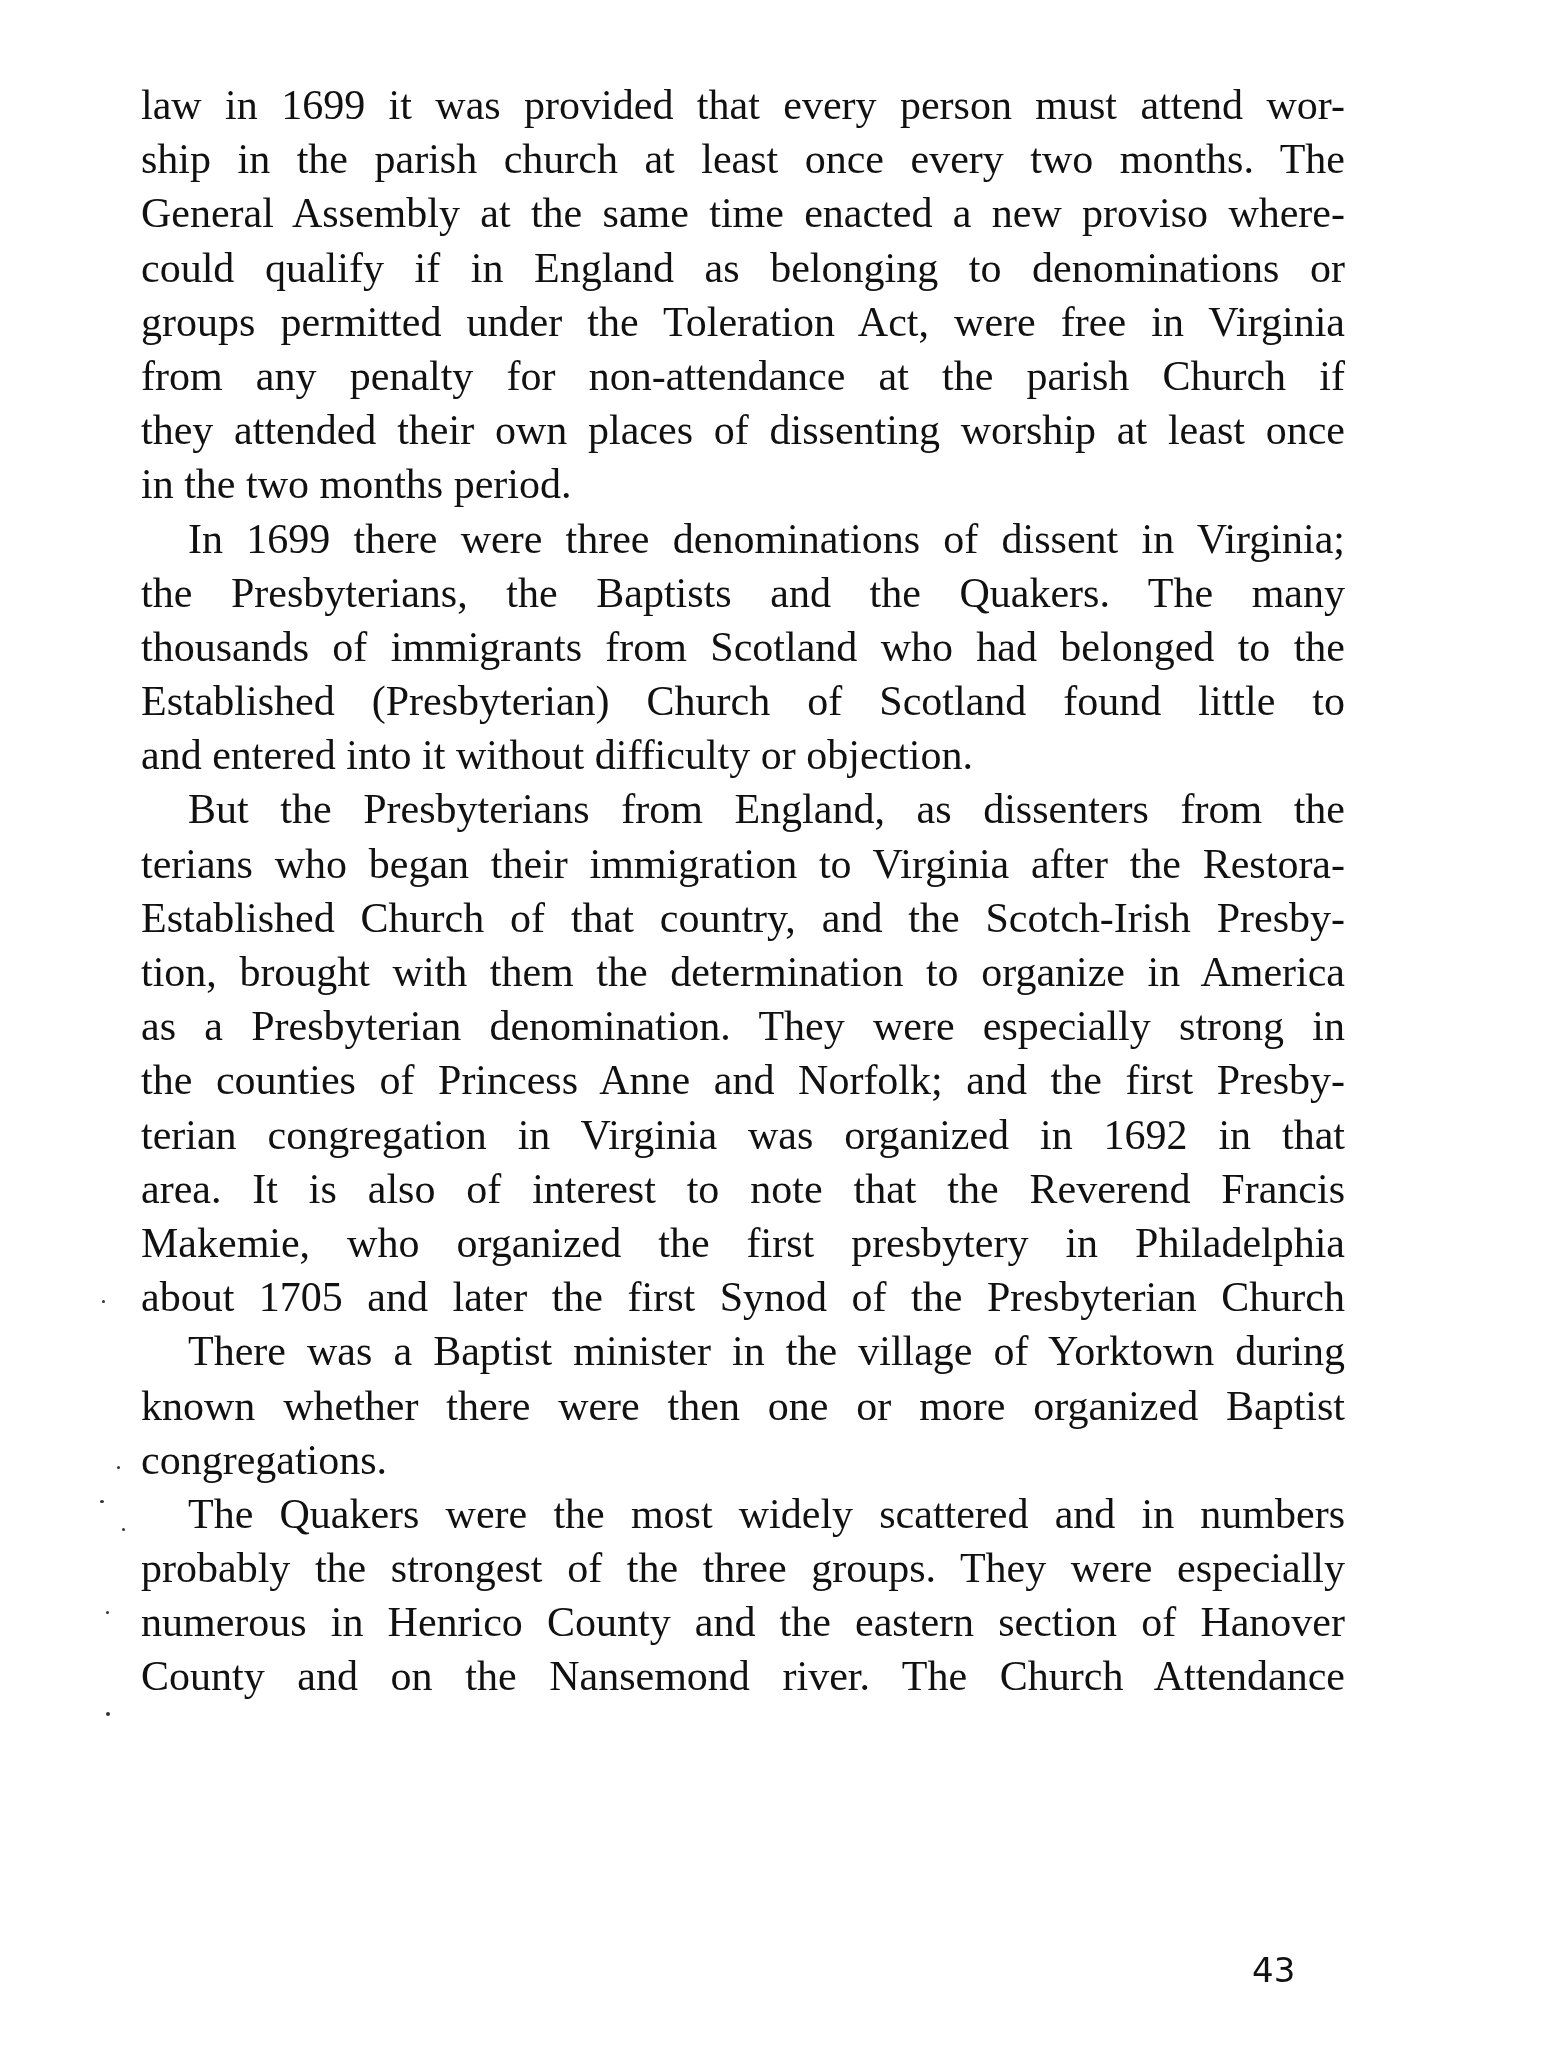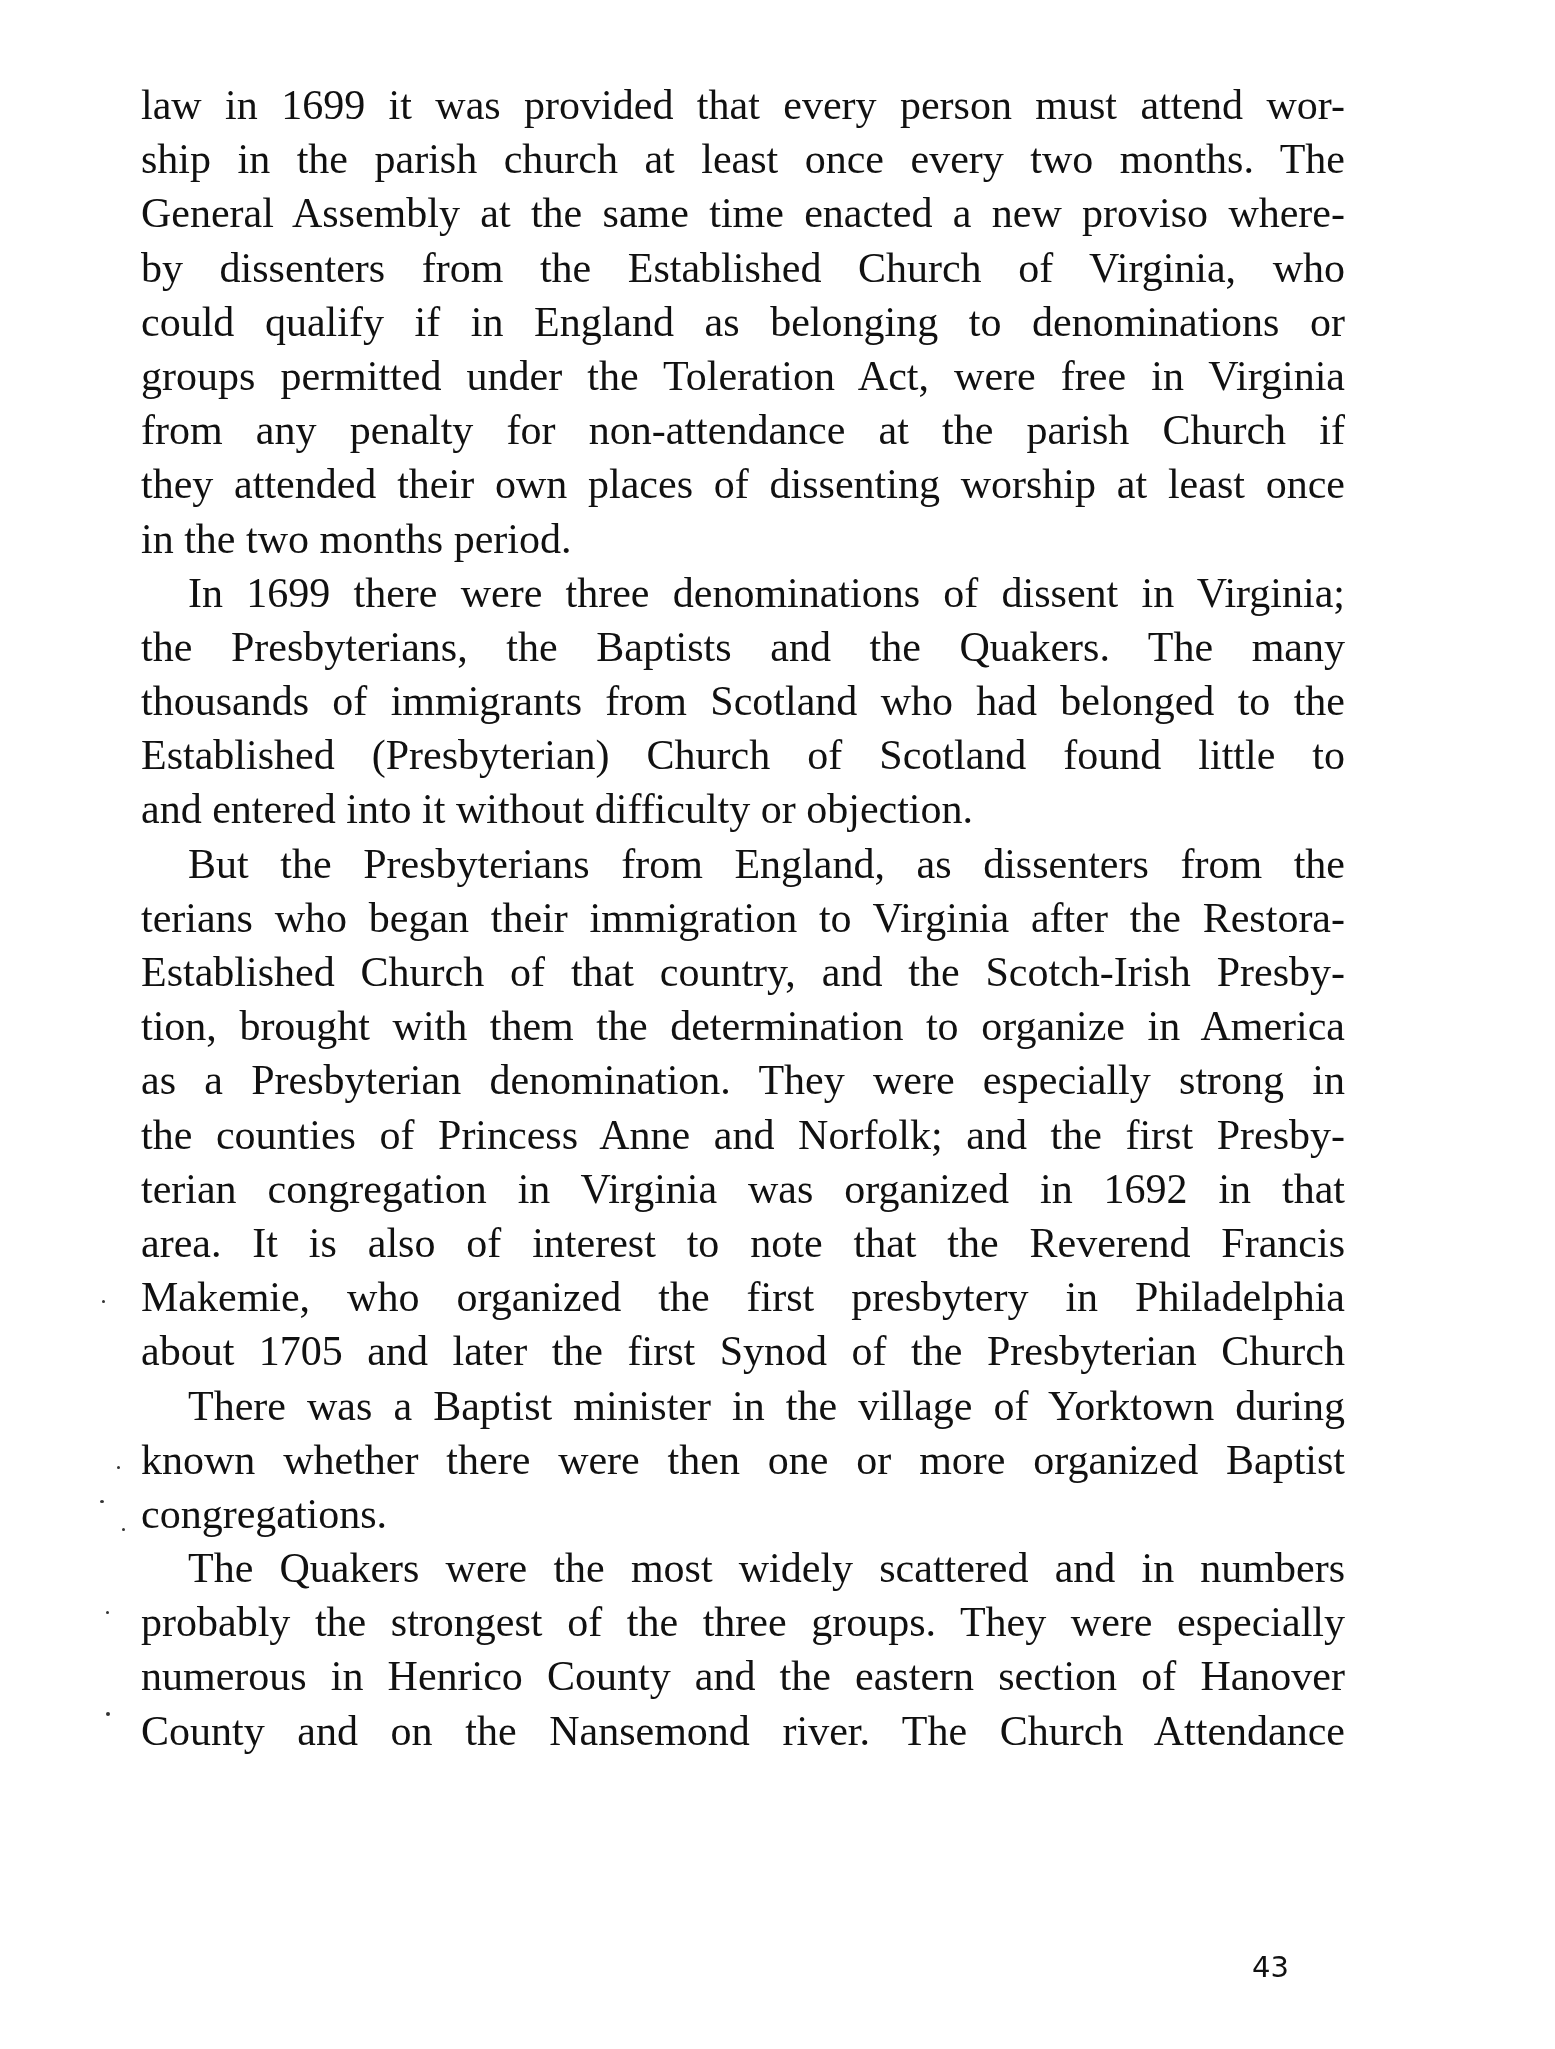--- a/index.html
+++ b/index.html
@@ -24,36 +24,35 @@
       text-align-last: justify;
       height: 54.2px;
     }
     .line.last { text-align-last: left; }
     .line.indent { padding-left: 47px; }
     .page-number {
       position: absolute;
       left: 1252px;
       top: 1950px;
       font-family: "DejaVu Sans", "Liberation Sans", sans-serif;
-      font-size: 29px;
+      font-size: 34px;
       color: #111111;
       letter-spacing: 0px;
     }
     .speck { position: absolute; background: #333; border-radius: 50%; }
   </style>
 </head>
 <body>
 
 <div class="page">
   <div class="text-block">
     <div>
       <span class="line">law in 1699 it was provided that every person must attend wor-</span>
       <span class="line">ship in the parish church at least once every two months. The</span>
       <span class="line">General Assembly at the same time enacted a new proviso where-</span>
-      <span class="line">by dissenters from the Established Church of Virginia, who</span>
       <span class="line">could qualify if in England as belonging to denominations or</span>
       <span class="line">groups permitted under the Toleration Act, were free in Virginia</span>
       <span class="line">from any penalty for non-attendance at the parish Church if</span>
       <span class="line">they attended their own places of dissenting worship at least once</span>
       <span class="line last">in the two months period.</span>
     </div>
     <div>
       <span class="line indent">In 1699 there were three denominations of dissent in Virginia;</span>
       <span class="line">the Presbyterians, the Baptists and the Quakers. The many</span>
       <span class="line">thousands of immigrants from Scotland who had belonged to the</span>

